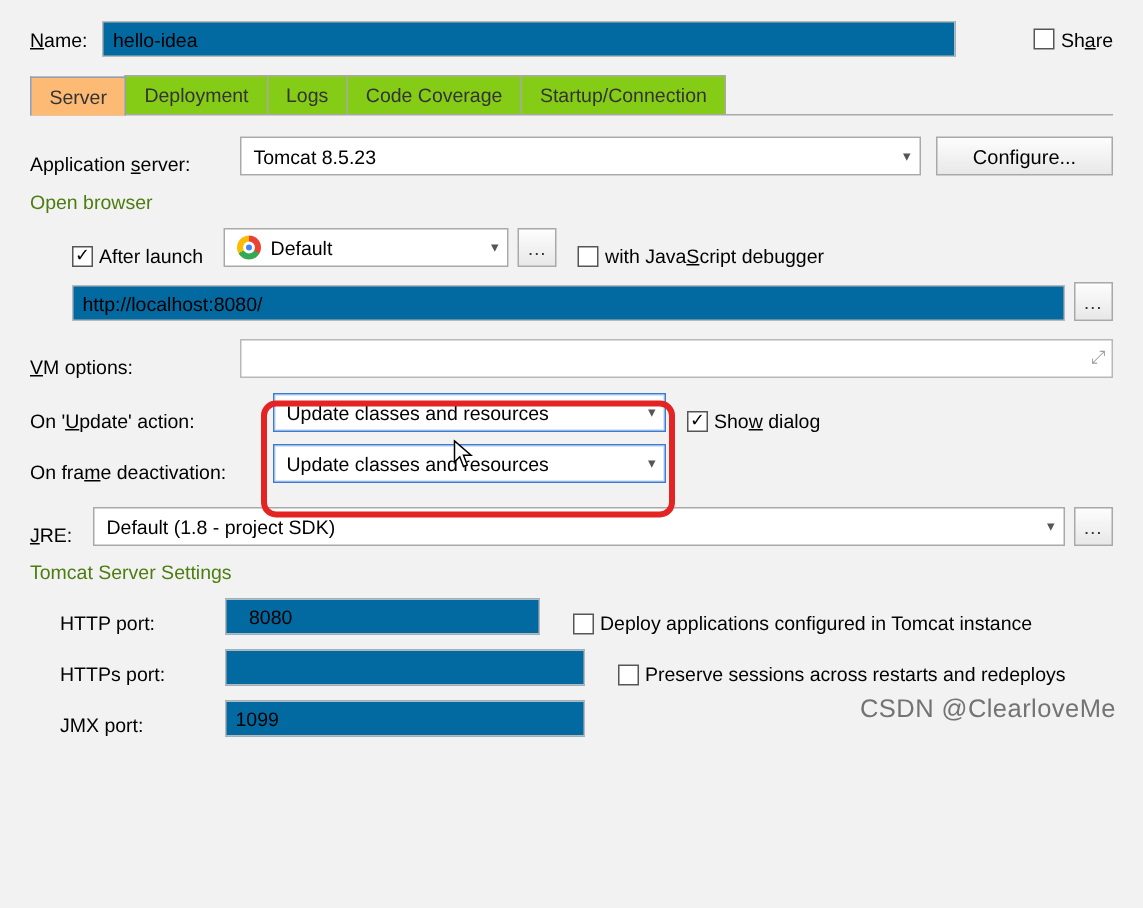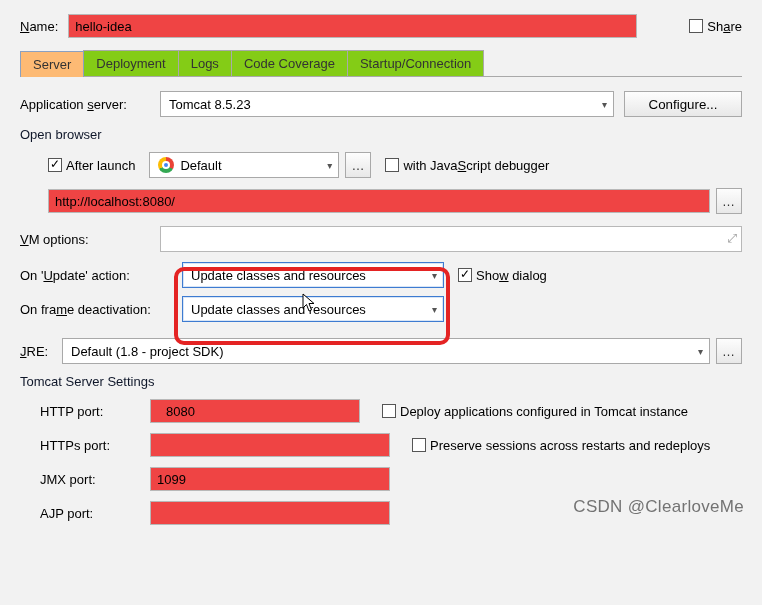--- a/index.html
+++ b/index.html
@@ -13,21 +13,21 @@
     overflow: hidden;
     color: #000;
   }
   .wrap { padding: 14px 20px 0 20px; }
   .row { display: flex; align-items: center; margin-bottom: 12px; }
   .u { text-decoration: underline; text-decoration-skip-ink: none; }
   .label { margin-right: 6px; white-space: nowrap; }
   input.text {
     height: 24px;
     border: 1px solid #b8b8b8;
-    background: #ef4444;
+    background: #0369a1;
     padding: 2px 6px;
     font: inherit;
   }
   .name-field { flex: 1; margin-left: 4px; }
   .checkbox {
     width: 14px; height: 14px; border: 1px solid #555; background: #fff;
     display: inline-flex; align-items: center; justify-content: center;
     margin-right: 4px; flex-shrink: 0;
   }
   .checkbox.checked::after {
@@ -46,41 +46,41 @@
     margin-right: -1px;
     position: relative;
     color: #333;
   }
   .tab.active {
     background: #fdba74;
     border-color: #8aa0c0;
     top: 1px;
     z-index: 2;
   }
-  .form-row { display: flex; align-items: center; margin-bottom: 10px; }
+  .form-row { display: flex; align-items: flex-end; margin-bottom: 10px; }
   .form-label { width: 140px; }
   .form-label-s { width: 110px; }
   .select {
     height: 26px; border: 1px solid #a9a9a9; background: #fff;
     display: flex; align-items: center; justify-content: space-between;
     padding: 0 6px 0 8px; color: #000;
   }
   .select.hl { border: 1px solid #3d7bd1; box-shadow: 0 0 0 1px rgba(61,123,209,.2) inset; }
   .chev { color: #555; font-size: 10px; margin-left: 6px; }
   .btn {
     height: 26px; border: 1px solid #a9a9a9; background: linear-gradient(#fdfdfd,#e8e8e8);
     padding: 0 18px; color: #000;
   }
   .square-btn {
     width: 26px; height: 26px; border: 1px solid #a9a9a9;
     background: linear-gradient(#fdfdfd,#e8e8e8);
     display: flex; align-items: center; justify-content: center;
     margin-left: 6px; letter-spacing: 1px; color: #333;
   }
-  .group-title { color: #0f172a; margin: 6px 0 10px 0; }
+  .group-title { color: #4d7c0f; margin: 6px 0 10px 0; }
   .indent { padding-left: 28px; }
   .vm-input {
     flex: 1; height: 26px; border: 1px solid #b8b8b8; background: #fff;
     position: relative;
   }
   .vm-expand { position: absolute; right: 4px; top: 4px; color: #9a9a9a; font-size: 12px; }
   .highlight-box {
     position: absolute; border: 4px solid #e42323; border-radius: 10px;
     pointer-events: none;
   }
@@ -205,24 +205,20 @@
       <input class="text" style="width: 240px;" value="">
       <span style="display:flex;align-items:center;margin-left:22px">
         <span class="checkbox"></span>
         <span>Preserve sessions across restarts and redeploys</span>
       </span>
     </div>
     <div class="form-row">
       <span class="form-label-s">JMX port:</span>
       <input class="text" style="width: 240px;" value="1099">
     </div>
-    <div class="form-row">
-      <span class="form-label-s">AJP port:</span>
-      <input class="text" style="width: 240px;" value="">
-    </div>
   </div>
 
   <div class="highlight-box" style="left:174px;top:267px;width:276px;height:78px;"></div>
 
   <svg class="cursor-svg" style="left:302px;top:293px" viewBox="0 0 14 20">
     <path d="M1 1 L1 15 L4.5 11.5 L7 18 L9.5 17 L7 10.5 L12 10.5 Z" fill="#fff" stroke="#000" stroke-width="1"></path>
   </svg>
 
   <div class="watermark">CSDN @ClearloveMe</div>
 </div>

